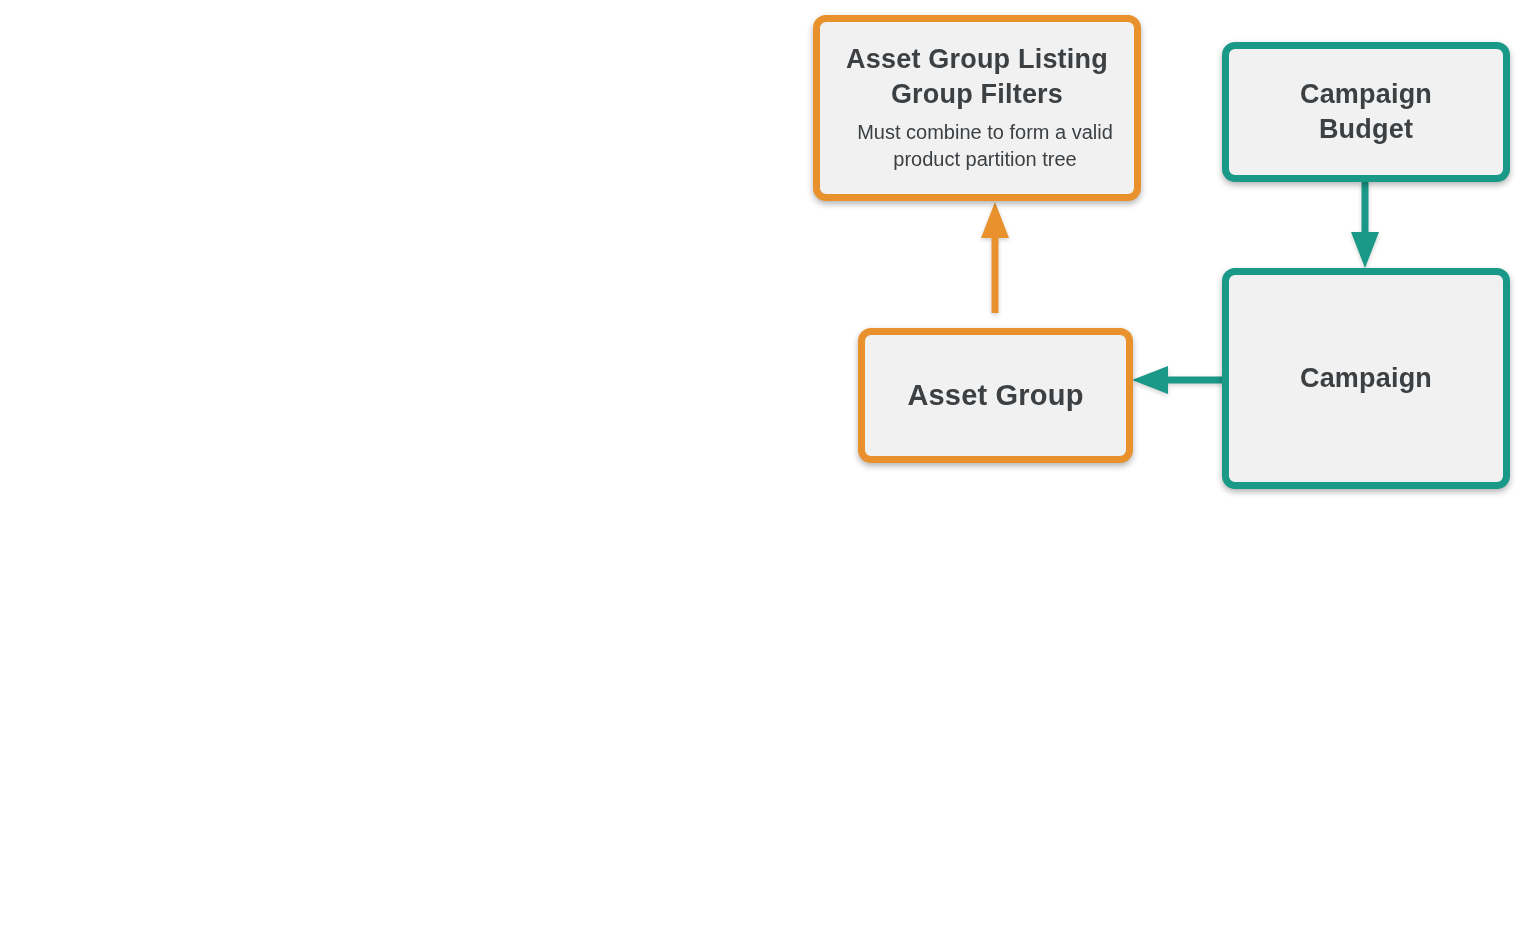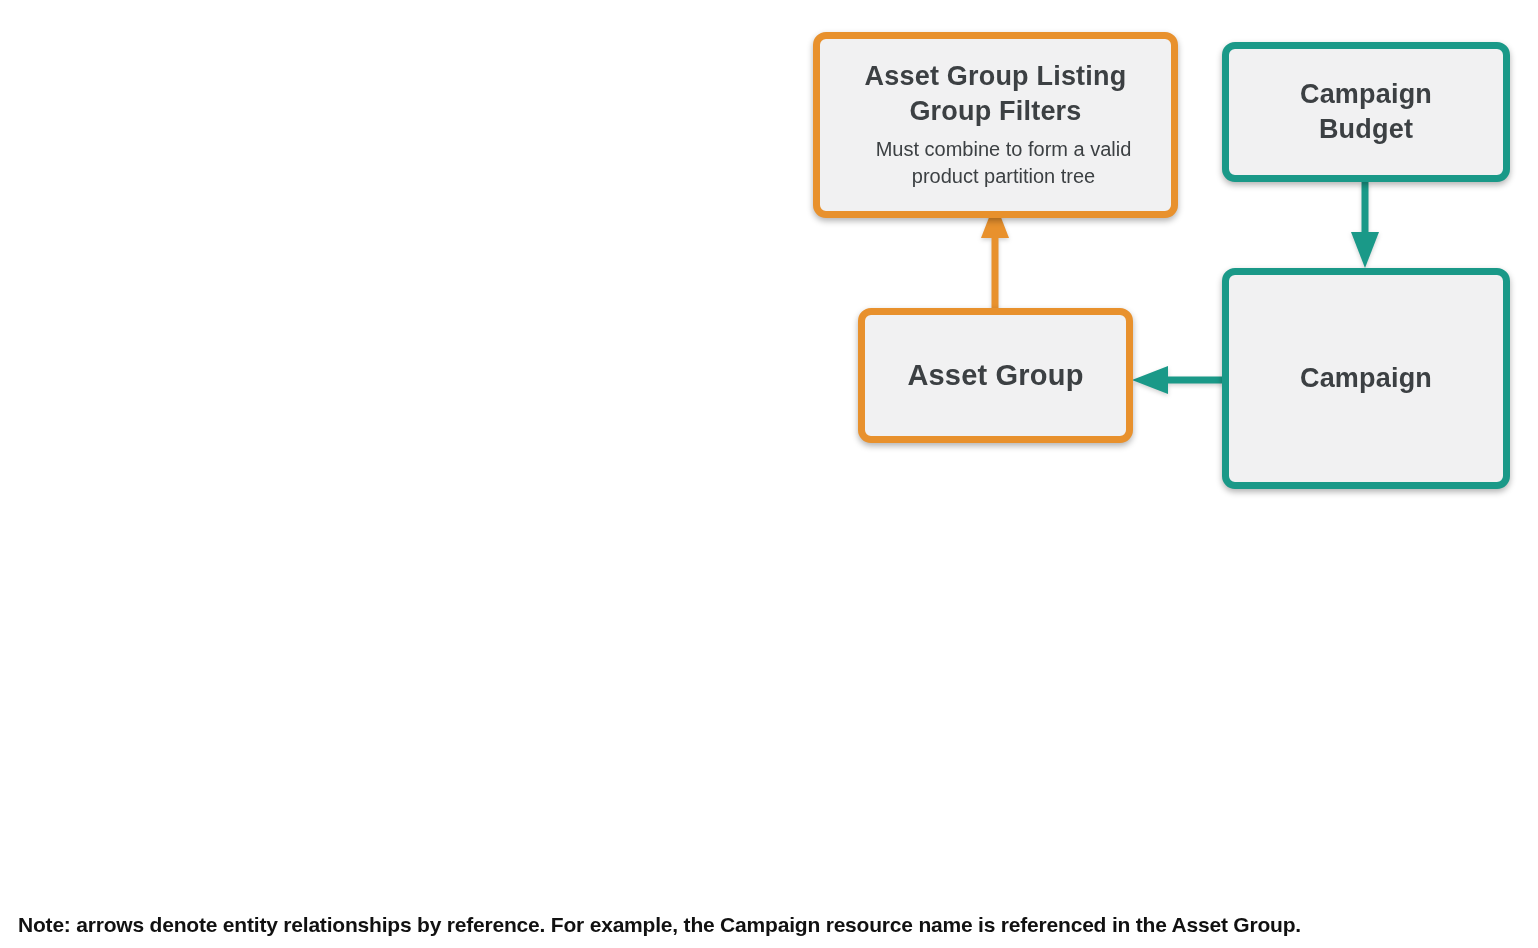--- a/index.html
+++ b/index.html
@@ -51,23 +51,23 @@
   }
   .node-subtitle {
     font-weight: 400;
     font-size: 20px;
     line-height: 1.38;
     color: var(--title-text);
     white-space: pre-line;
     margin-top: 6px;
     margin-left: 16px;
   }
-  #node-aglgf { left: 813px; top: 32px;  width: 365px; height: 186px; }
+  #node-aglgf { left: 813px; top: 15px;  width: 328px; height: 186px; }
   #node-campaign-budget { left: 1222px; top: 42px;  width: 288px; height: 140px; }
-  #node-asset-group { left: 858px; top: 308px; width: 275px; height: 135px; align-items: center; }
+  #node-asset-group { left: 858px; top: 328px; width: 275px; height: 135px; align-items: center; }
   #node-asset-group .node-title { font-size: 29px; }
   #node-campaign { left: 1222px; top: 268px; width: 288px; height: 221px; }
   .edge { filter: drop-shadow(0 2px 2px rgba(0,0,0,0.18)); }
   .note {
     position: absolute;
     left: 18px; top: 913px;
     z-index: 3;
     font-weight: 700;
     font-size: 21px;
     letter-spacing: -0.2px;
@@ -111,15 +111,14 @@
   </div>
 
   <div class="node orange" id="node-asset-group">
     <div class="node-title">Asset Group</div>
   </div>
 
   <div class="node teal" id="node-campaign">
     <div class="node-title">Campaign</div>
   </div>
 
-  <div class="note">Note: arrows denote entity relationships by reference. For example, the Campaign resource name is referenced in the Asset Group.</div>
 
 </div>
 
 </body></html>

